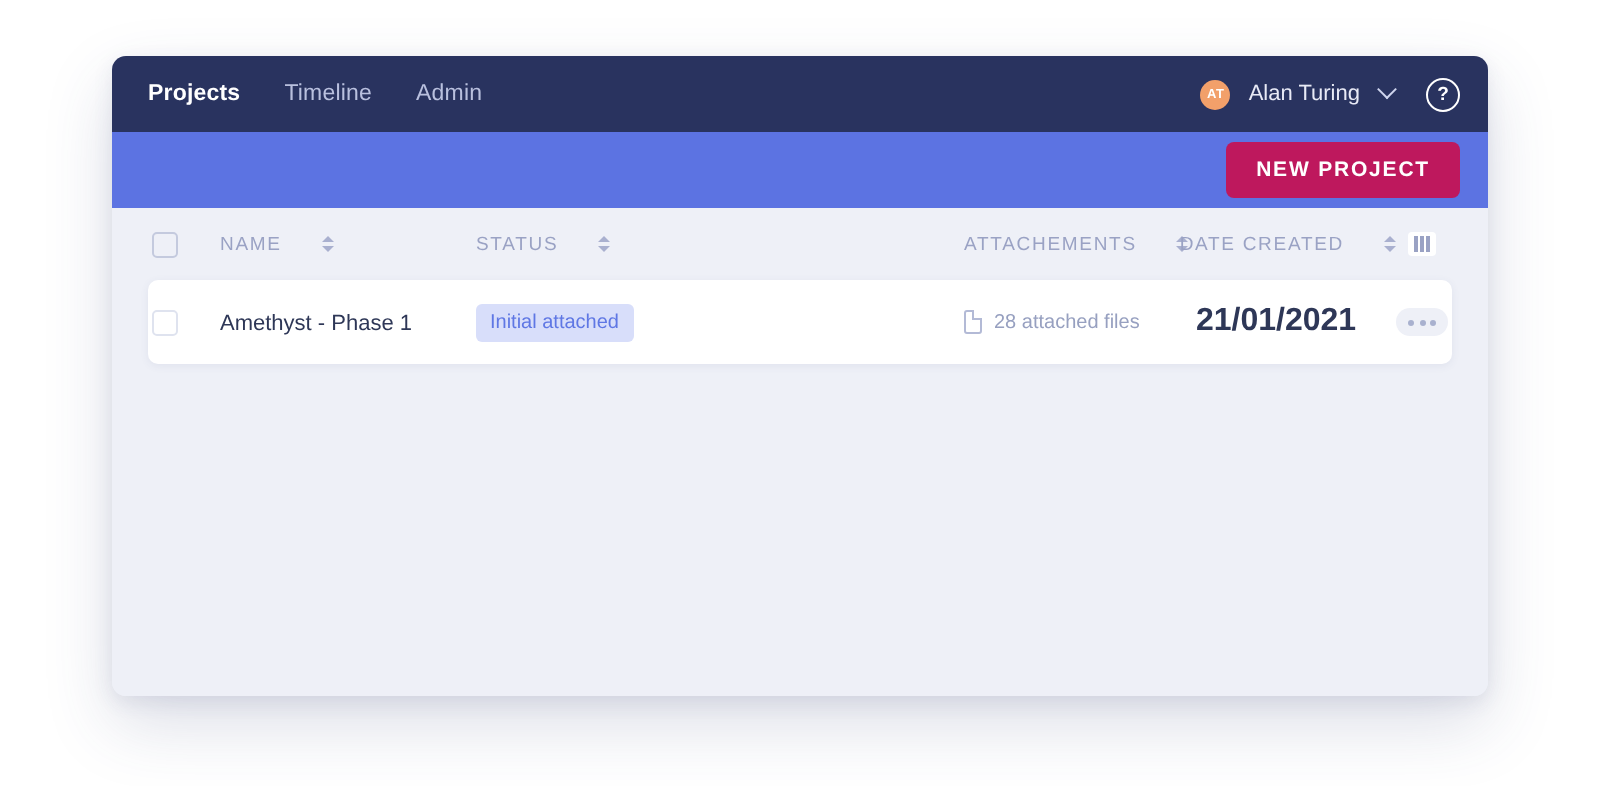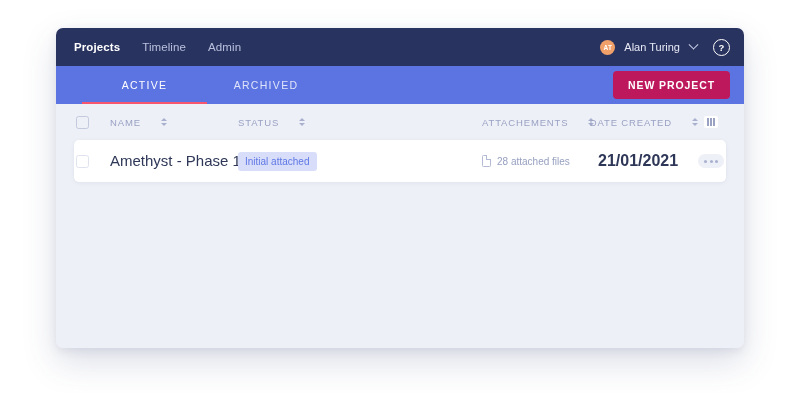--- a/index.html
+++ b/index.html
@@ -209,21 +209,21 @@
     padding:0 2px;
     box-shadow:0 1px 4px rgba(70,80,130,0.08);
   }
   .row-card .checkbox { background:#ffffff; border-color:#dfe3ef; }
 
   .cell {
     font-size:11px;
     color:#3b4466;
     white-space:nowrap;
   }
-  .cell.name { font-size:15px; color:#2e3757; }
+  .cell.name { font-size:11px; color:#2e3757; }
 
   .badge {
     display:inline-block;
     background:#d8defa;
     color:#5f77e4;
     font-size:10px;
     padding:4px 7px;
     border-radius:3px;
     white-space:nowrap;
   }
@@ -289,24 +289,20 @@
 
       <div class="topbar-right">
         <div class="avatar">AT</div>
         <div class="user-name">Alan Turing</div>
         <div class="chev"></div>
         <div class="help-btn">?</div>
       </div>
     </div>
 
     <div class="tabbar">
-      <div class="tabs">
-        <div class="tab t1 active">ACTIVE</div>
-        <div class="tab t2">ARCHIVED</div>
-      </div>
       <button class="new-project">NEW PROJECT</button>
     </div>
 
     <div class="table-area">
 
       <div class="thead">
         <div class="col-check">
           <div class="checkbox"></div>
         </div>
 

